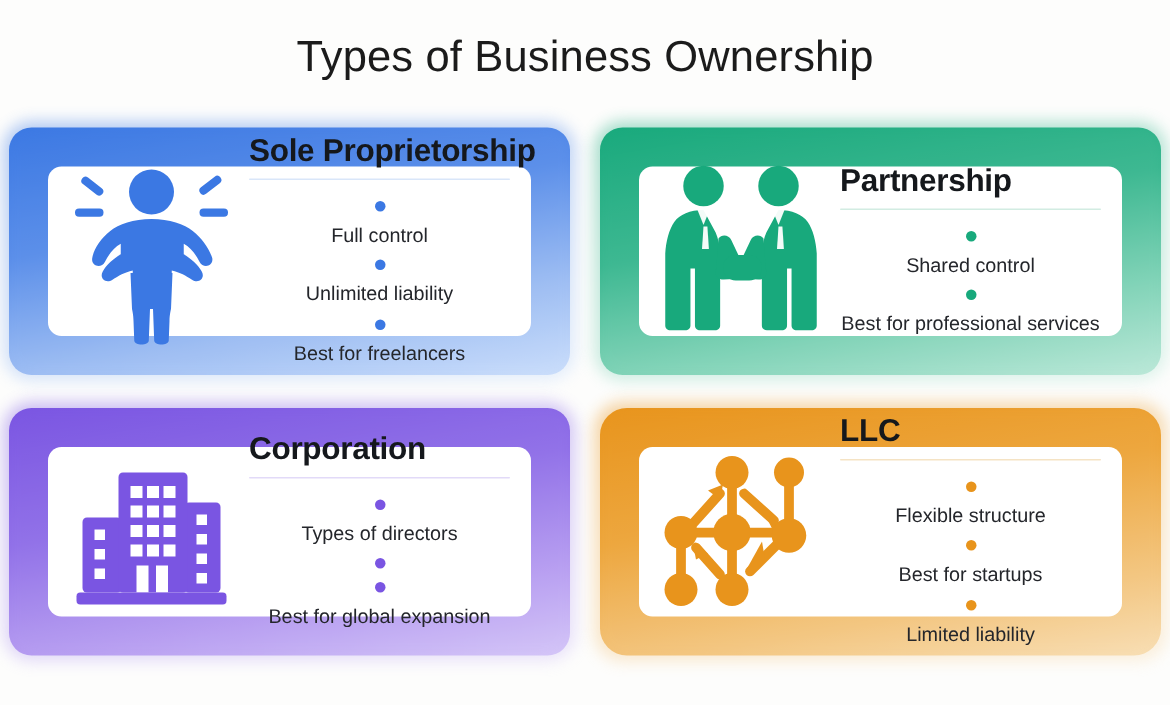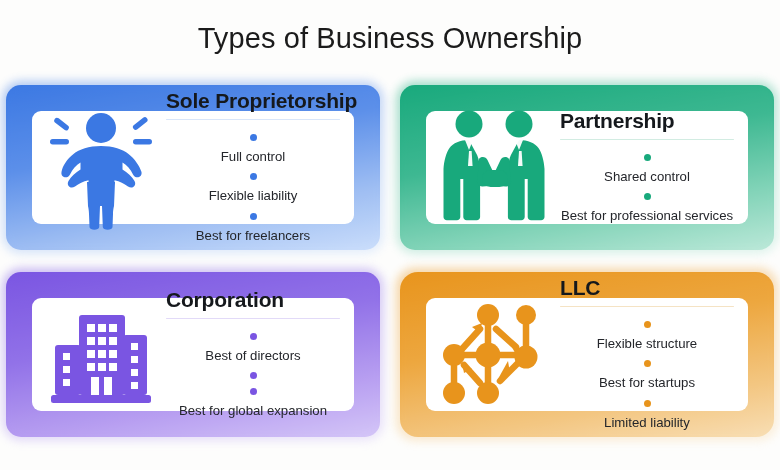--- a/index.html
+++ b/index.html
@@ -202,21 +202,21 @@
         <div class="card-body">
           <div class="card-heading">Sole Proprietorship</div>
           <div class="card-divider"></div>
           <ul class="bullet-list">
             <li class="bullet-item">
               <span class="bullet-dot"></span>
               <span>Full control</span>
             </li>
             <li class="bullet-item">
               <span class="bullet-dot"></span>
-              <span>Flexible liability</span>
+              <span>Unlimited liability</span>
             </li>
             <li class="bullet-item">
               <span class="bullet-dot"></span>
               <span>Best for freelancers</span>
             </li>
           </ul>
         </div>
 
       </div>
     </div>
@@ -303,21 +303,21 @@
             <rect x="4" y="94" width="100" height="8" rx="2.5"></rect>
           </svg>
         </div>
 
         <div class="card-body">
           <div class="card-heading">Corporation</div>
           <div class="card-divider"></div>
           <ul class="bullet-list">
             <li class="bullet-item">
               <span class="bullet-dot"></span>
-              <span>Best of directors</span>
+              <span>Types of directors</span>
             </li>
             <li class="bullet-item">
               <span class="bullet-dot"></span>
             </li>
             <li class="bullet-item">
               <span class="bullet-dot"></span>
               <span>Best for global expansion</span>
             </li>
           </ul>
         </div>

